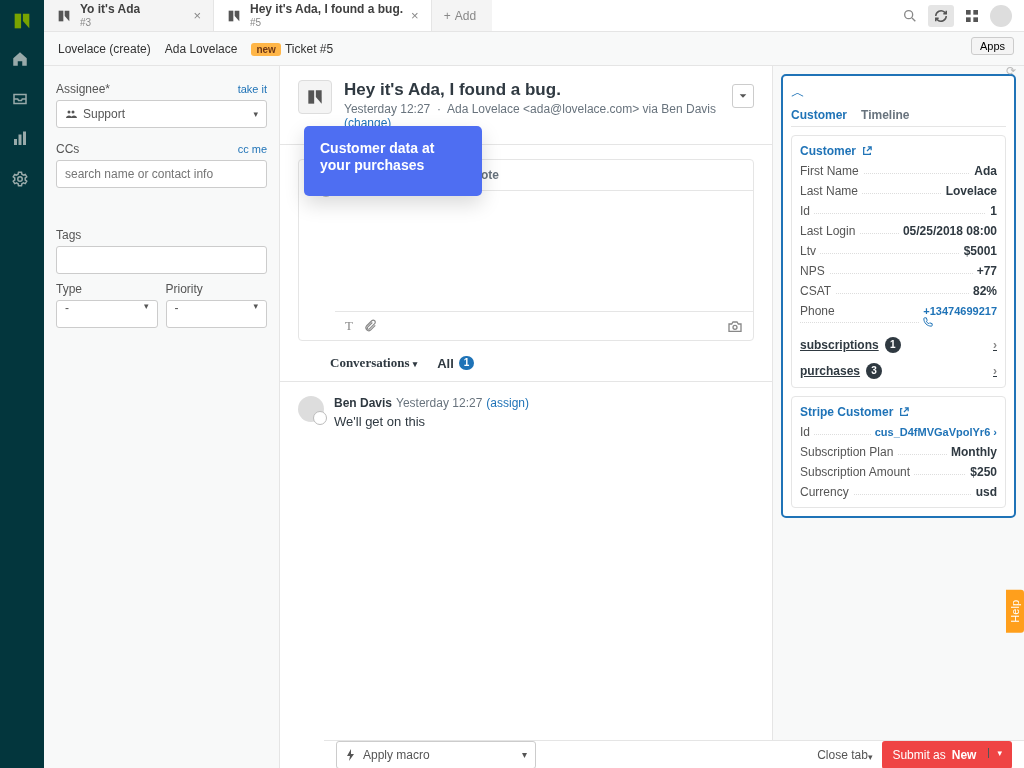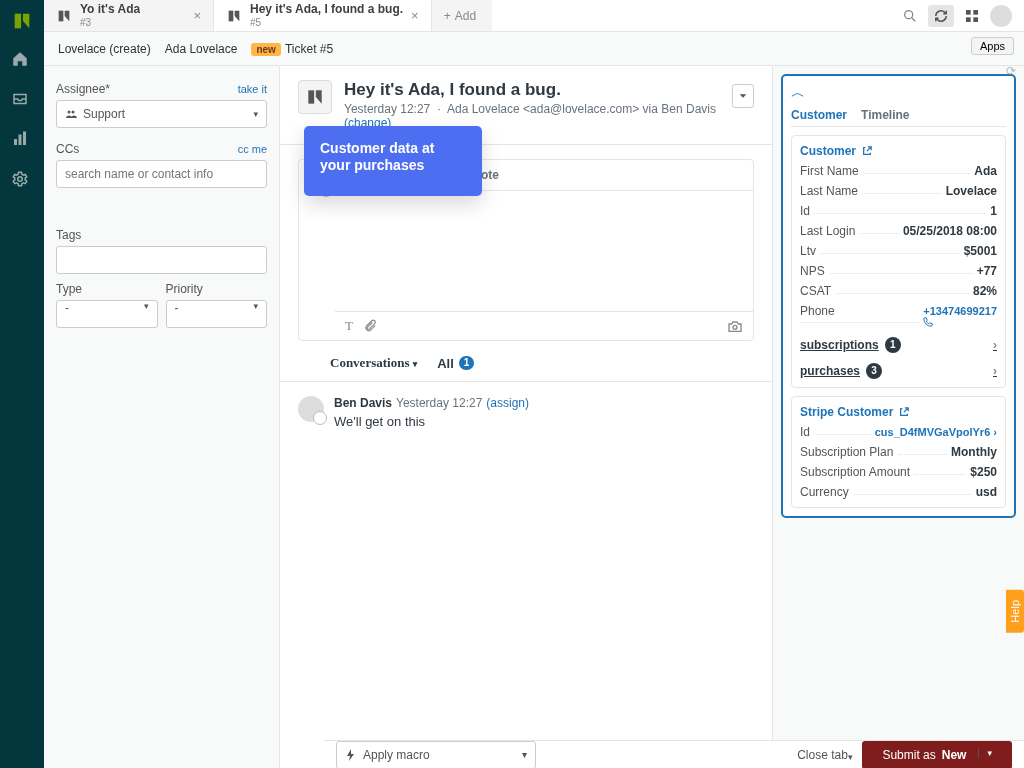--- a/index.html
+++ b/index.html
@@ -81,21 +81,21 @@
 .kv .v.link { color: #1f73b7; cursor: pointer; font-weight: 600; }
 .kv::before { content: ""; position: absolute; left: 0; right: 0; bottom: 4px; border-bottom: 1px dotted #ddd; }
 .exp { display: flex; align-items: center; font-size: 12px; font-weight: 700; margin-top: 10px; color: #2f3941; cursor: pointer; text-decoration: underline; }
 .exp .count-dark { background: #2f3941; color: #fff; font-size: 10px; border-radius: 999px; min-width: 16px; height: 16px; line-height: 16px; text-align: center; margin-left: 6px; }
 .exp .chev { margin-left: auto; color: #888; }
 .footer { position: absolute; bottom: 0; left: 280px; right: 0; height: 28px; display: flex; align-items: center; background: #fff; border-top: 1px solid #e5e5e5; padding: 0 12px; gap: 10px; }
 .macro { flex: none; width: 200px; border: 1px solid #ccc; border-radius: 3px; height: 28px; display: flex; align-items: center; padding: 0 8px; font-size: 12px; color: #555; gap: 6px; cursor: pointer; }
 .macro .chev { margin-left: auto; font-size: 10px; }
 .footer .sp { margin-left: auto; }
 .closetab { font-size: 12px; color: #555; cursor: pointer; display: flex; align-items: flex-end; }
-.submit { background: #7f1d1d; color: #fff; border-radius: 3px; padding: 7px 20px; font-size: 12px; cursor: pointer; display: flex; align-items: flex-start; gap: 6px; }
+.submit { background: #ef4444; color: #fff; border-radius: 3px; padding: 7px 10px; font-size: 12px; cursor: pointer; display: flex; align-items: flex-start; gap: 6px; }
 .submit .dd { border-left: 1px solid #555; padding-left: 8px; margin-left: 6px; font-size: 9px; }
 .tooltip { position: absolute; background: #4e6ef2; color: #fff; border-radius: 5px; padding: 14px 16px; width: 178px; font-size: 12px; line-height: 1.4; box-shadow: 0 8px 20px rgba(0,0,0,.15); top: 60px; left: 260px; z-index: 20; }
 .tooltip::after { content: ""; position: absolute; right: -8px; top: 30px; border: 8px solid transparent; border-left-color: #4e6ef2; }
 .tooltip h3 { font-size: 14px; font-weight: 700; margin-bottom: 8px; line-height: 1.2; }
 .help { position: absolute; right: 0; top: 590px; background: #ff9f1c; color: #fff; font-size: 11px; padding: 10px 3px; border-radius: 3px 0 0 3px; writing-mode: vertical-rl; transform: rotate(180deg); cursor: pointer; }
 svg { display: block; }
 </style>
 </head>
 <body>
 

